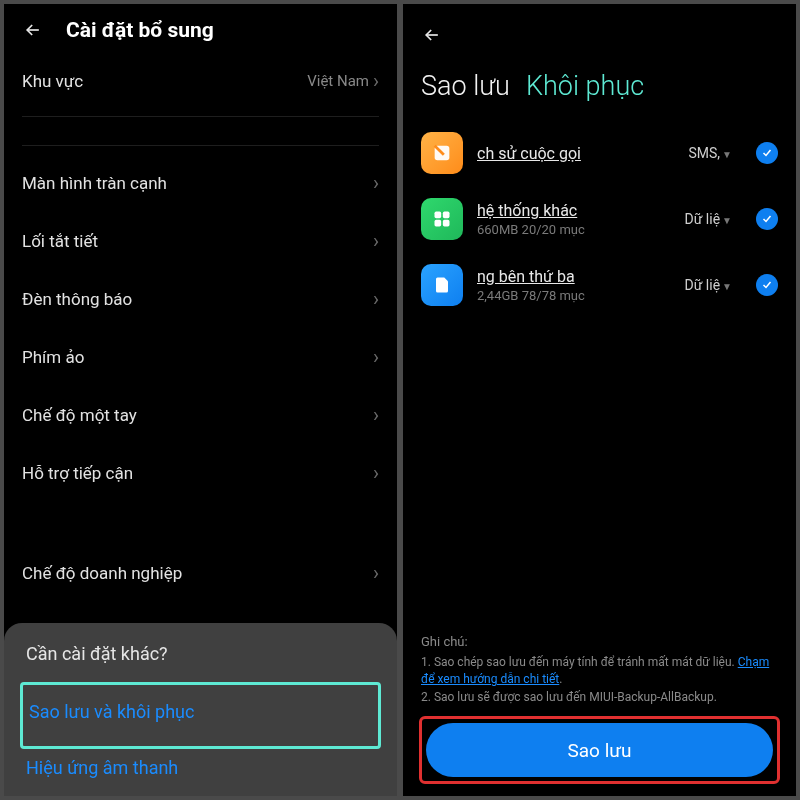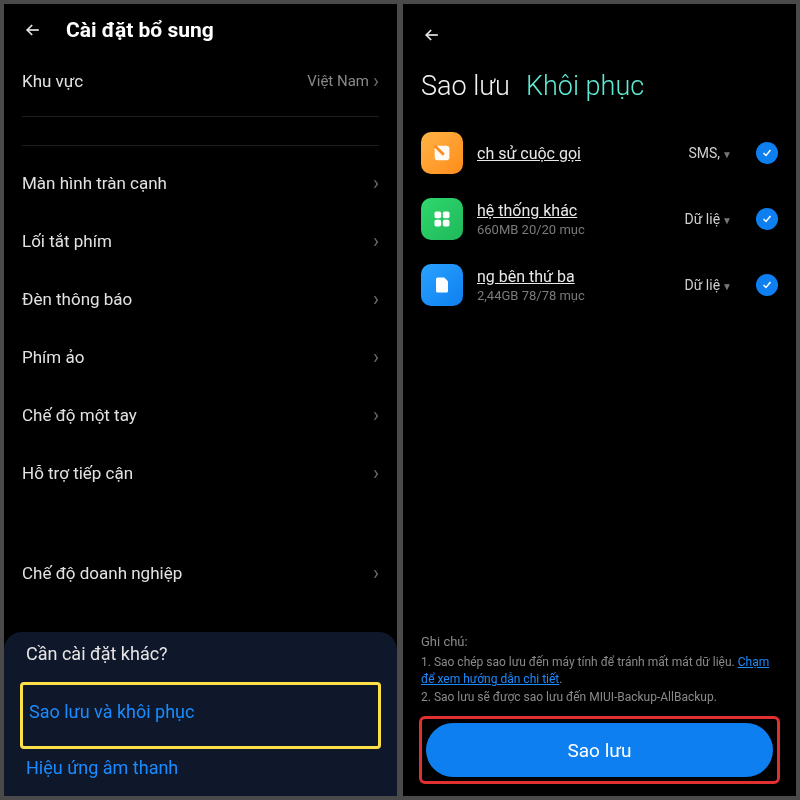--- a/index.html
+++ b/index.html
@@ -50,29 +50,29 @@
     color: #888;
     font-size: 15px;
     display:flex;
     align-items:center;
     gap:4px;
   }
   .chev { color:#6a6a6a; font-size:20px; }
   .sep { height:1px; background:#1e1e1e; margin: 6px 18px 8px 18px; }
   .gap { height: 42px; }
   .sheet {
-    background: #0f172a;
+    background: #404040;
     border-radius: 18px 18px 0 0;
     position: absolute;
     left:0; right:0; bottom:0;
-    padding: 11px 22px 6px 22px;
+    padding: 20px 22px 6px 22px;
   }
   .sheet-title { color: #e6e6e6; font-size: 18px; margin-bottom: 22px; }
   .sheet-item { color: #1a8cff; font-size: 18px; padding: 12px 0; }
-  .hl-red { border: 3px solid #fde047; border-radius:4px; margin: -4px -6px; padding: 4px 6px 12px 6px; }
+  .hl-red { border: 3px solid #5eead4; border-radius:4px; margin: -4px -6px; padding: 4px 6px 12px 6px; }
   
   .r-header { padding: 20px 18px 12px 18px; }
   .tabs {
     display:flex;
     gap: 16px;
     padding: 12px 18px 18px 18px;
     align-items:baseline;
   }
   .tab {
     font-size: 27px;
@@ -155,21 +155,21 @@
     </span>
   </div>
   <div class="sep"></div>
   <div class="sep" style="margin-top:28px"></div>
 
   <div class="row">
       <span>Màn hình tràn cạnh</span>
       <span class="chev">›</span>
     </div>
   <div class="row">
-      <span>Lối tắt phím</span>
+      <span>Lối tắt tiết</span>
       <span class="chev">›</span>
     </div>
   <div class="row">
       <span>Đèn thông báo</span>
       <span class="chev">›</span>
     </div>
   <div class="row">
       <span>Phím ảo</span>
       <span class="chev">›</span>
     </div>

